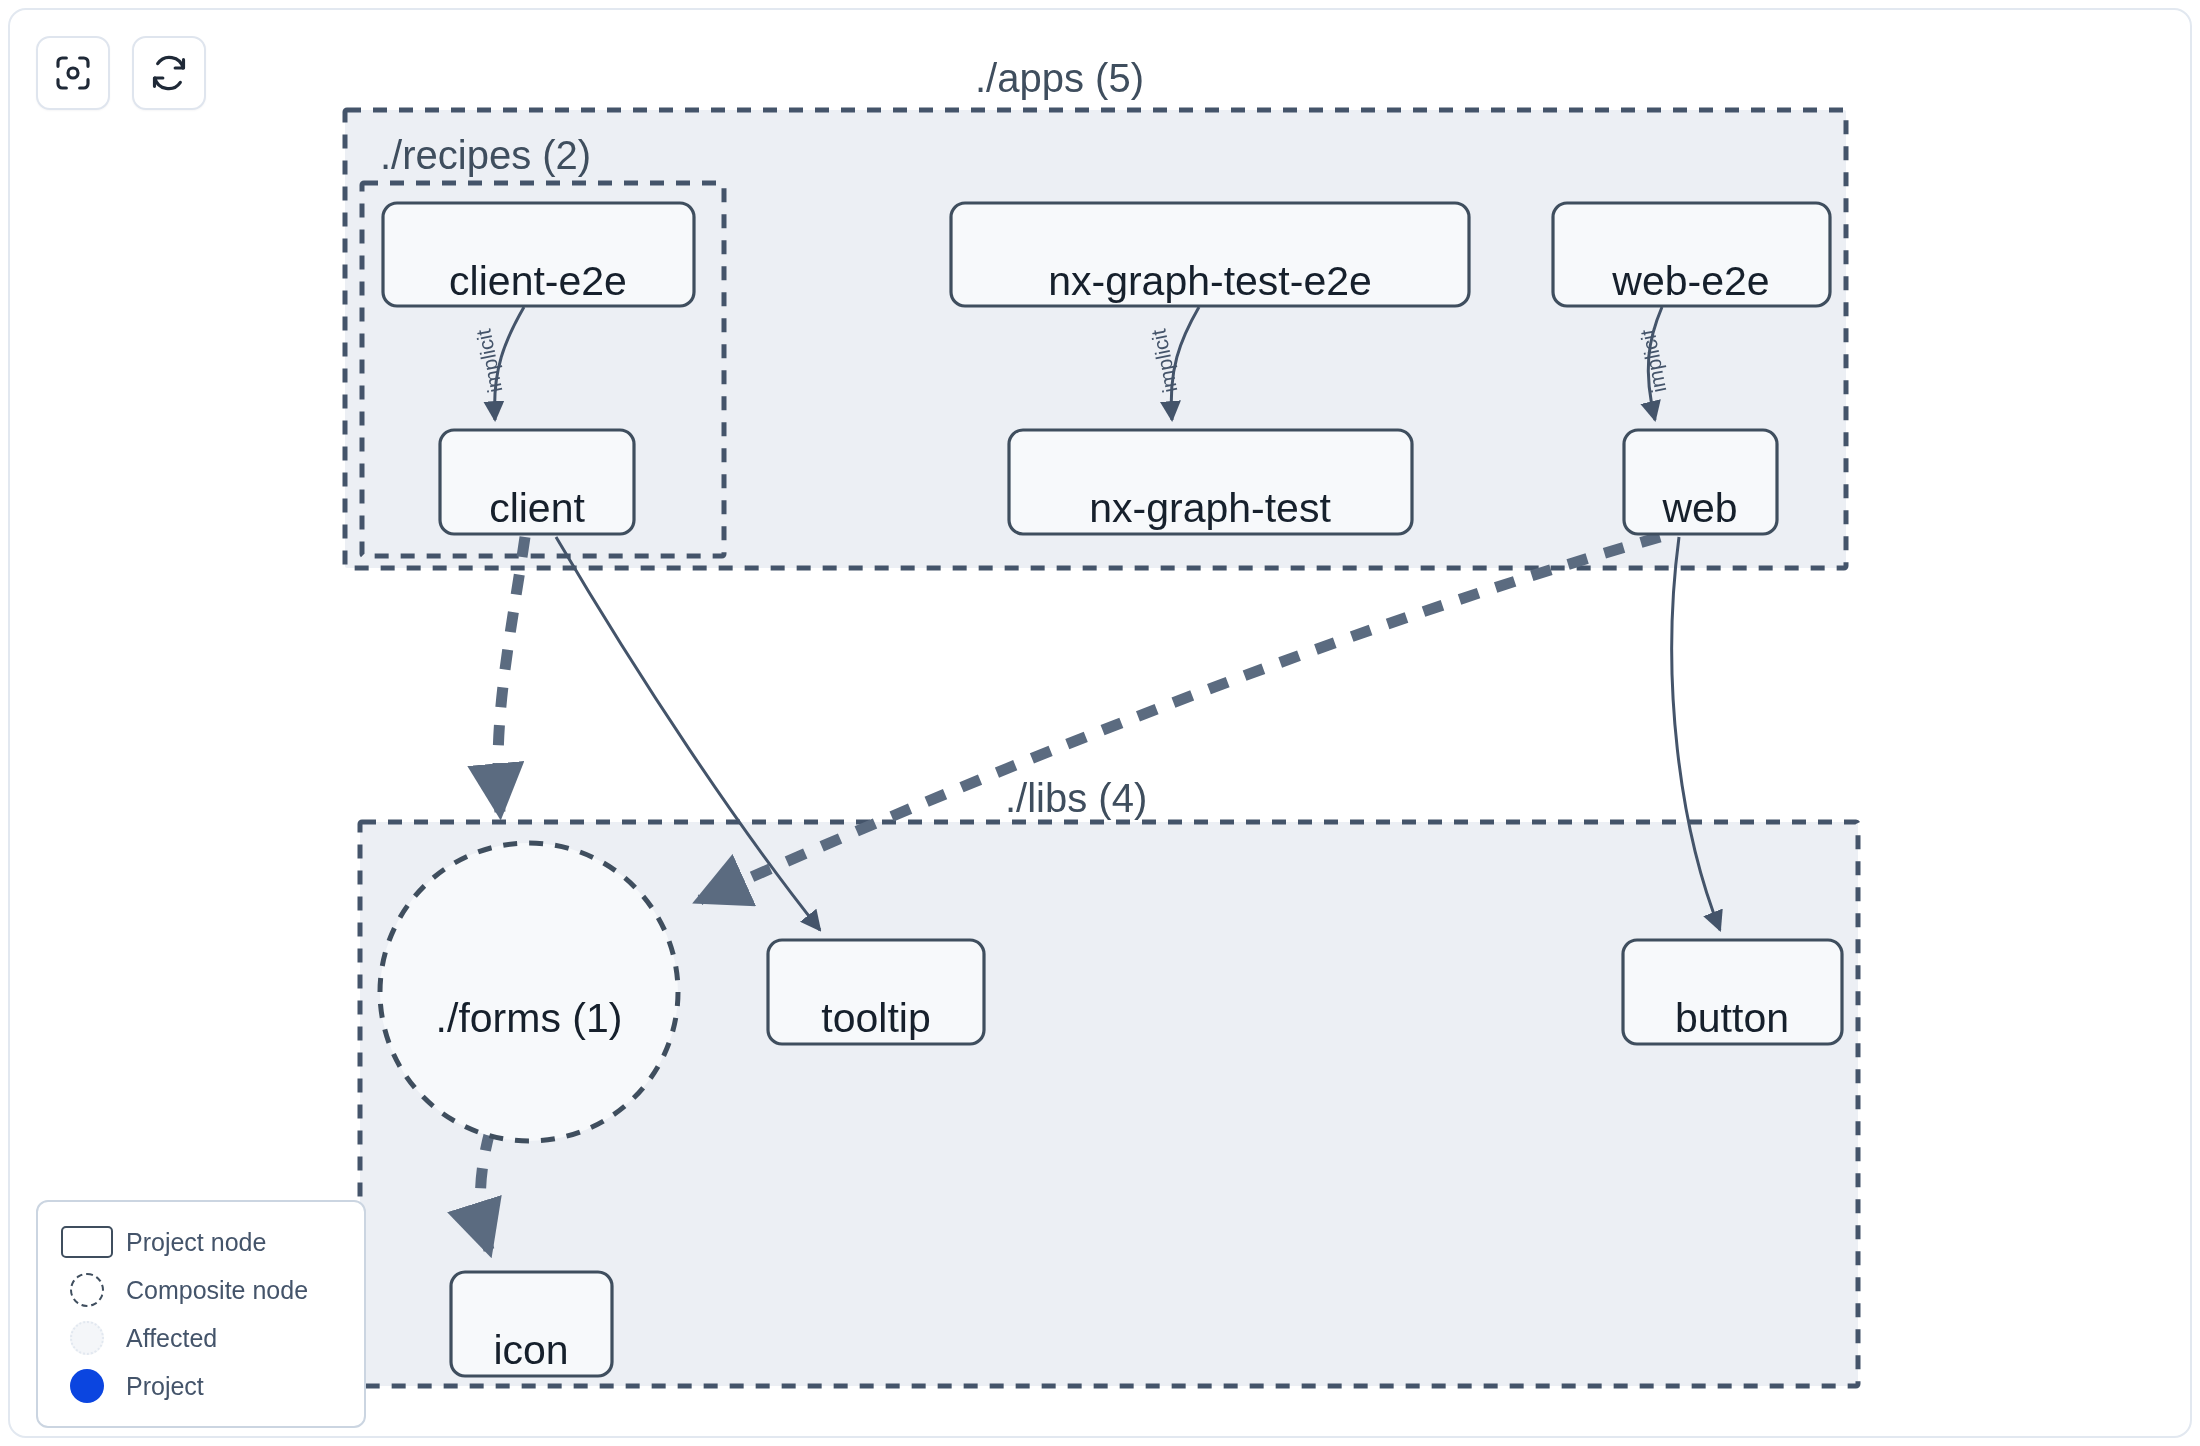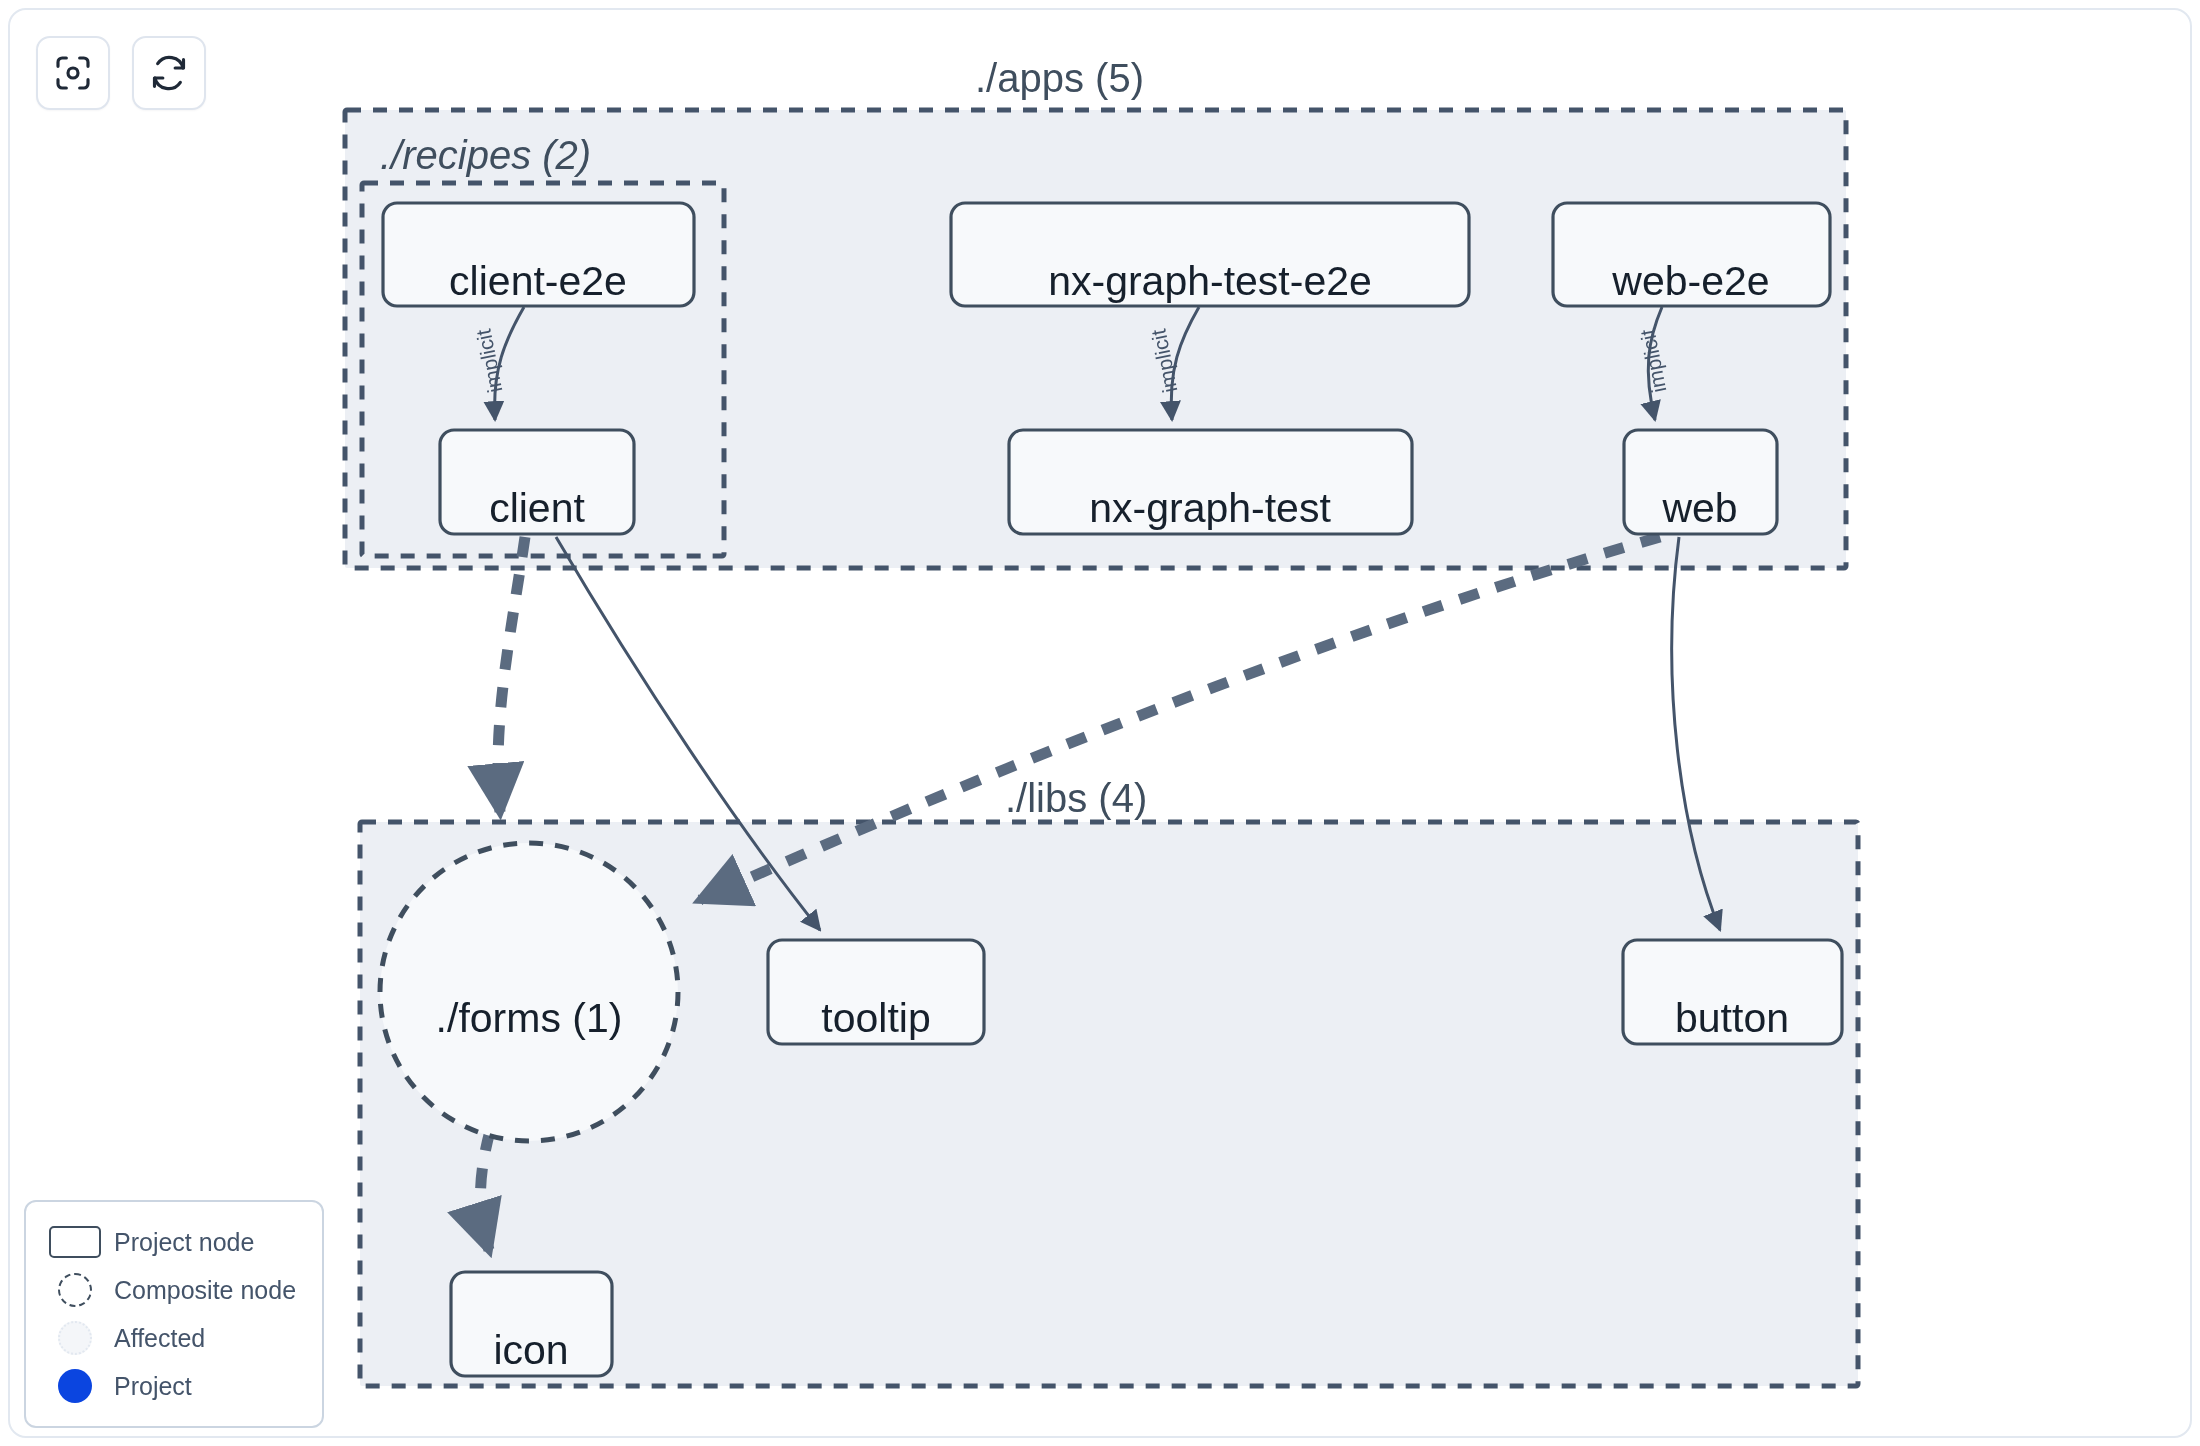--- a/index.html
+++ b/index.html
@@ -88,22 +88,22 @@
     white-space: nowrap;
     z-index: 26;
     font-family: "Liberation Sans", sans-serif;
     transform-origin: 50% 50%;
     pointer-events: none;
   }
 
   
   .legend {
     position: absolute;
-    left: 24px; top: 1200px;
-    width: 300px;
+    left: 36px; top: 1200px;
+    width: 330px;
     background: #ffffff;
     border: 2px solid #cbd5e1;
     border-radius: 12px;
     padding: 16px 18px 16px 18px;
     z-index: 50;
   }
   .legend-row {
     display: flex;
     align-items: center;
     height: 48px;
@@ -255,21 +255,21 @@
     </g>
     <g>
       <rect x="1623" y="940" width="219" height="104" rx="14" fill="#f7f9fb" stroke="#3f4e5e" stroke-width="3.2"></rect>
     </g>
     <g>
       <rect x="451" y="1272" width="161" height="104" rx="14" fill="#f7f9fb" stroke="#3f4e5e" stroke-width="3.2"></rect>
     </g>
   </svg>
 
   <div class="group-label" style="left:975px; top:58px;">./apps (5)</div>
-  <div class="group-label" style="left:380px; top:135px;font-style:italic;">./recipes (2)</div>
+  <div class="group-label" style="left:380px; top:135px;">./recipes (2)</div>
   <div class="group-label" style="left:1005px; top:778px;">./libs (4)</div>
 
   <div class="node-label" style="left:538px; top:255px;">client-e2e</div>
   <div class="node-label" style="left:1210px; top:255px;">nx-graph-test-e2e</div>
   <div class="node-label" style="left:1691px; top:255px;">web-e2e</div>
   <div class="node-label" style="left:537px; top:482px;">client</div>
   <div class="node-label" style="left:1210px; top:482px;">nx-graph-test</div>
   <div class="node-label" style="left:1700px; top:482px;">web</div>
   <div class="node-label composite-label" style="left:529px; top:992px;">./forms (1)</div>
   <div class="node-label" style="left:876px; top:992px;">tooltip</div>

